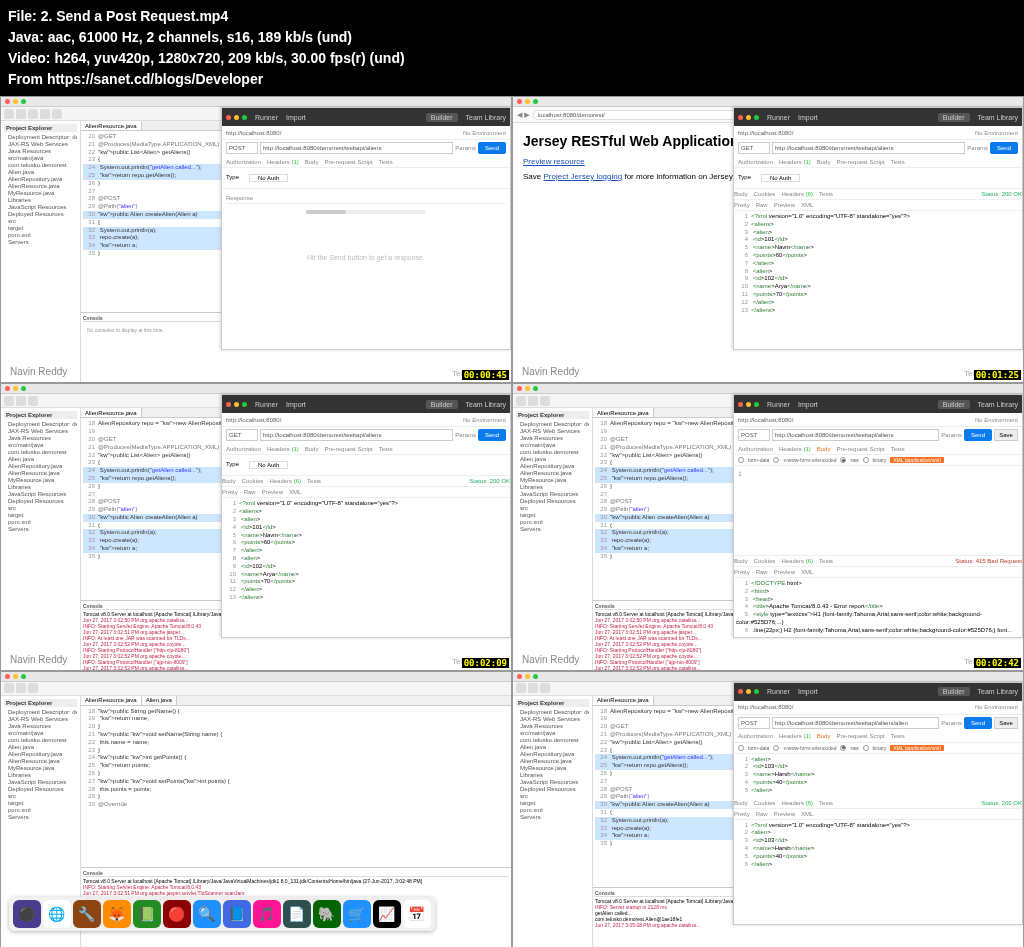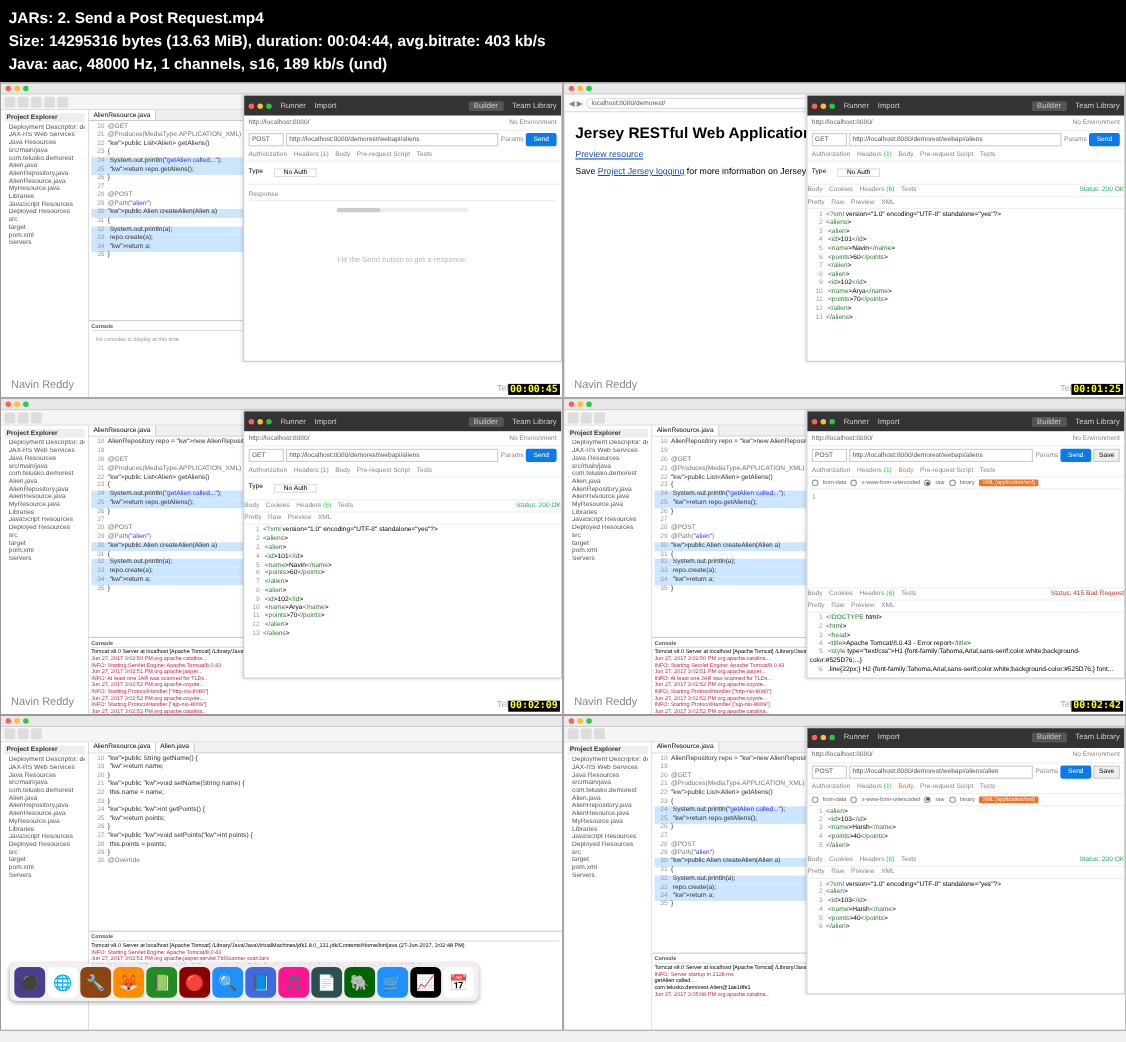--- a/index.html
+++ b/index.html
@@ -64,23 +64,24 @@
 .logo { position:absolute; bottom:4px; right:32px; font-size:8px; color:#aaa; }
 .timestamp { position:absolute; bottom:2px; right:2px; background:#000; color:#ff0; font-family:monospace; font-size:9px; padding:0 2px; font-weight:bold; }
 .dock { position:absolute; bottom:26px; left:8px; height:34px; background:rgba(240,240,240,.9); border-radius:6px; display:flex; align-items:center; padding:0 4px; gap:2px; box-shadow:0 1px 4px rgba(0,0,0,.3); }
 .dicon { width:28px; height:28px; border-radius:6px; display:flex; align-items:center; justify-content:center; font-size:14px; color:#fff; }
 .orange-bar { background:#f47023; color:#fff; padding:0 3px; border-radius:1px; font-size:5px; }
 </style>
 </head>
 <body>
 
 <div class="info">
-  <div><span>JARs:</span> <span>2. Send a Post Request.mp4</span></div>
-  <div><span>Size:</span> <span>14295316 bytes (13.63 MiB)</span>, <span>duration:</span> <span>00:04:44</span>, <span>avg.bitrate:</span> <span>403 kb/s</span></div>
-  <div><span>Java:</span> <span>aac, 48000 Hz, 1 channels, s16, 189 kb/s (und)</span></div>
+  <div><span>File:</span> <span>2. Send a Post Request.mp4</span></div>
+  <div><span>Java:</span> <span>aac, 61000 Hz, 2 channels, s16, 189 kb/s (und)</span></div>
+  <div><span>Video:</span> <span>h264, yuv420p, 1280x720, 209 kb/s, 30.00 fps(r) (und)</span></div>
+  <div><span>From</span> <span>https://sanet.cd/blogs/Developer</span></div>
 </div>
 
 <div class="grid">
 
 <div class="panel">
   <div class="titlebar">
         <div class="dots">
           <div class="dot r"></div>
           <div class="dot y"></div>
           <div class="dot g"></div>

